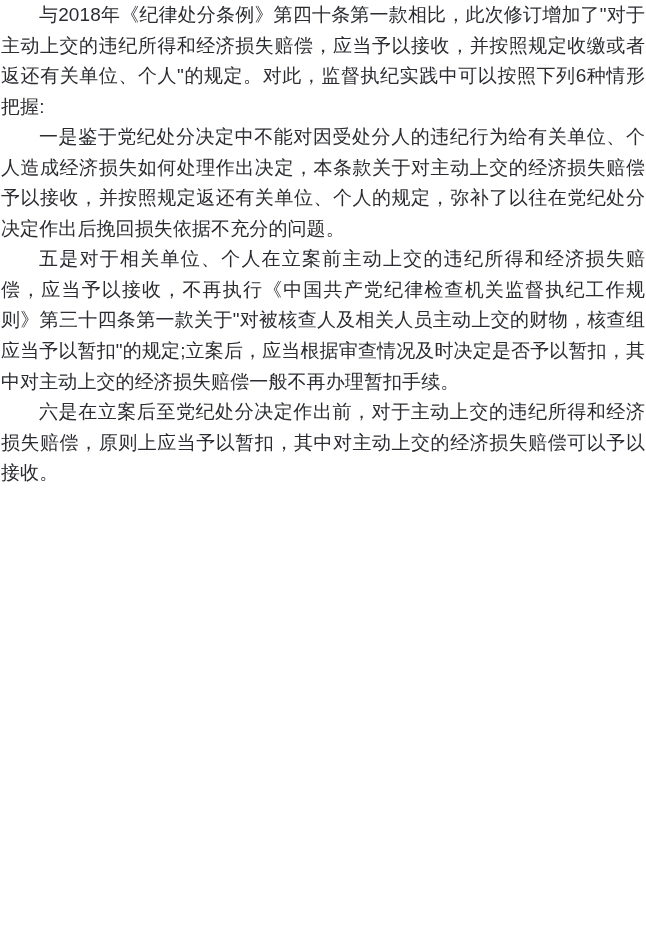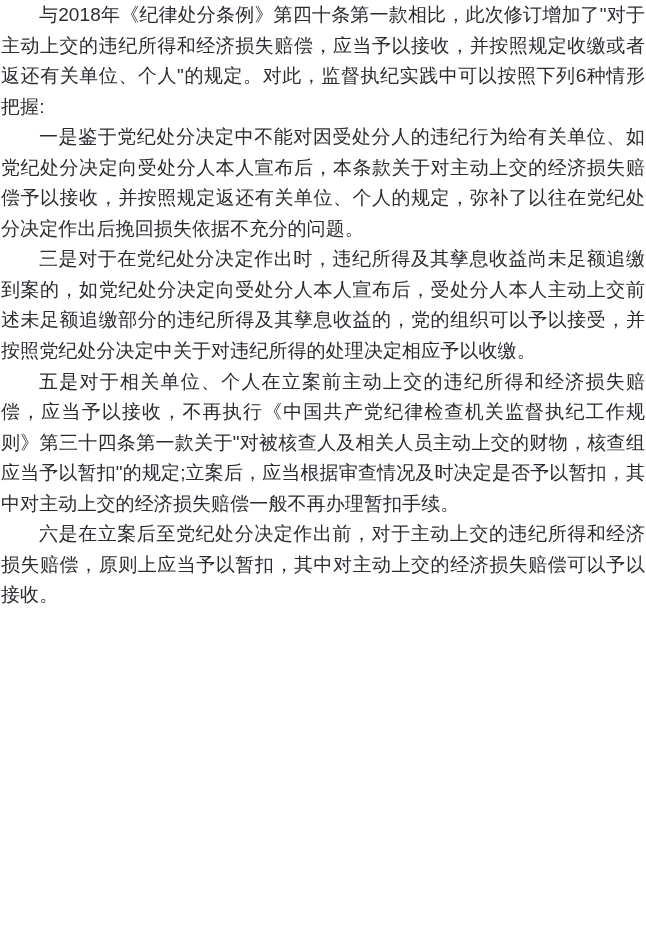--- a/index.html
+++ b/index.html
@@ -34,18 +34,17 @@
     text-indent: 2em;
     word-break: break-all;
   }
 </style>
 </head>
 <body>
 
 <div class="page">
   <div class="article">
     <p class="para">与2018年《纪律处分条例》第四十条第一款相比，此次修订增加了"对于主动上交的违纪所得和经济损失赔偿，应当予以接收，并按照规定收缴或者返还有关单位、个人"的规定。对此，监督执纪实践中可以按照下列6种情形把握:</p>
-    <p class="para">一是鉴于党纪处分决定中不能对因受处分人的违纪行为给有关单位、如党纪处分决定向受处分人本人宣布后，本条款关于对主动上交的经济损失赔偿予以接收，并按照规定返还有关单位、个人的规定，弥补了以往在党纪处分决定作出后挽回损失依据不充分的问题。</p>
-    <p class="para">三是对于在党纪处分决定作出时，违纪所得及其孳息收益尚未足额追缴到案的，如党纪处分决定向受处分人本人宣布后，受处分人本人主动上交前述未足额追缴部分的违纪所得及其孳息收益的，党的组织可以予以接受，并按照党纪处分决定中关于对违纪所得的处理决定相应予以收缴。</p>
+    <p class="para">一是鉴于党纪处分决定中不能对因受处分人的违纪行为给有关单位、个人造成经济损失如何处理作出决定，本条款关于对主动上交的经济损失赔偿予以接收，并按照规定返还有关单位、个人的规定，弥补了以往在党纪处分决定作出后挽回损失依据不充分的问题。</p>
     <p class="para">五是对于相关单位、个人在立案前主动上交的违纪所得和经济损失赔偿，应当予以接收，不再执行《中国共产党纪律检查机关监督执纪工作规则》第三十四条第一款关于"对被核查人及相关人员主动上交的财物，核查组应当予以暂扣"的规定;立案后，应当根据审查情况及时决定是否予以暂扣，其中对主动上交的经济损失赔偿一般不再办理暂扣手续。</p>
     <p class="para">六是在立案后至党纪处分决定作出前，对于主动上交的违纪所得和经济损失赔偿，原则上应当予以暂扣，其中对主动上交的经济损失赔偿可以予以接收。</p>
   </div>
 </div>
 
 </body></html>

